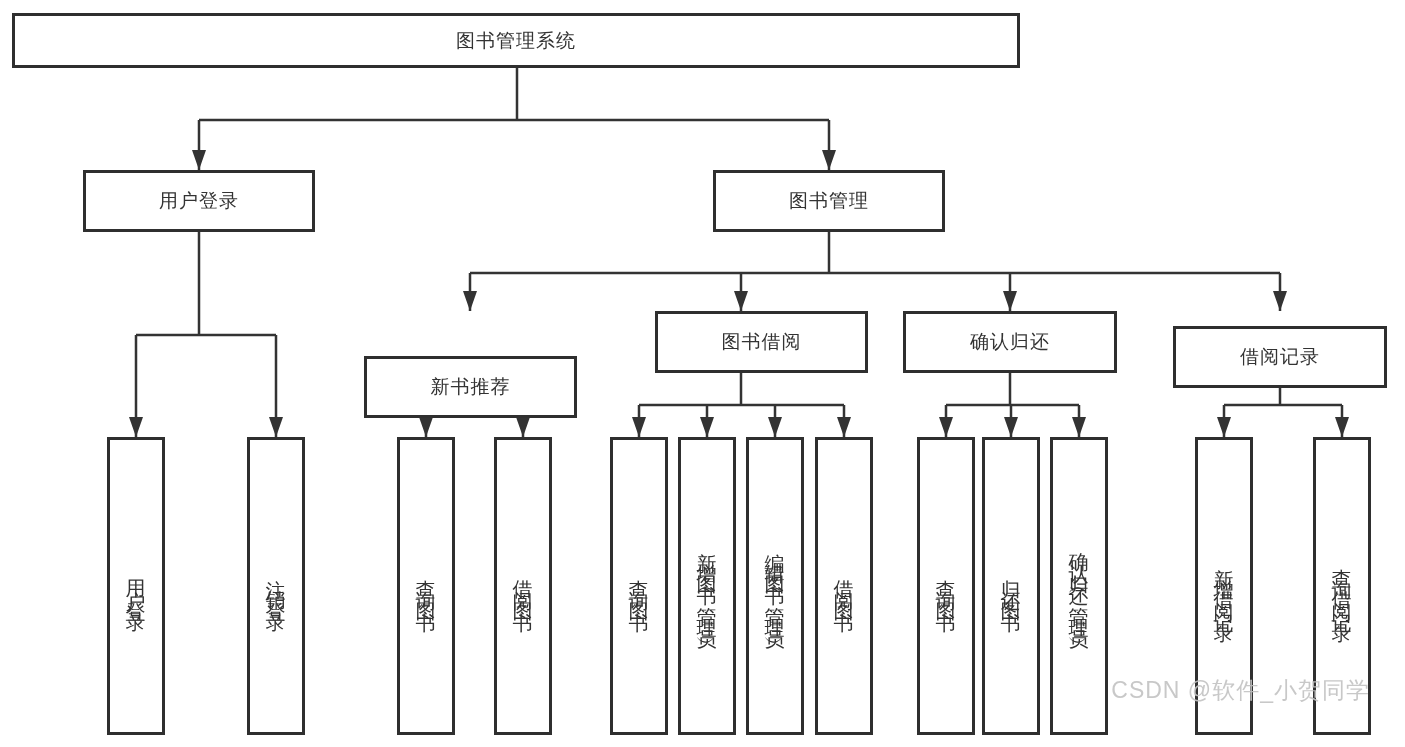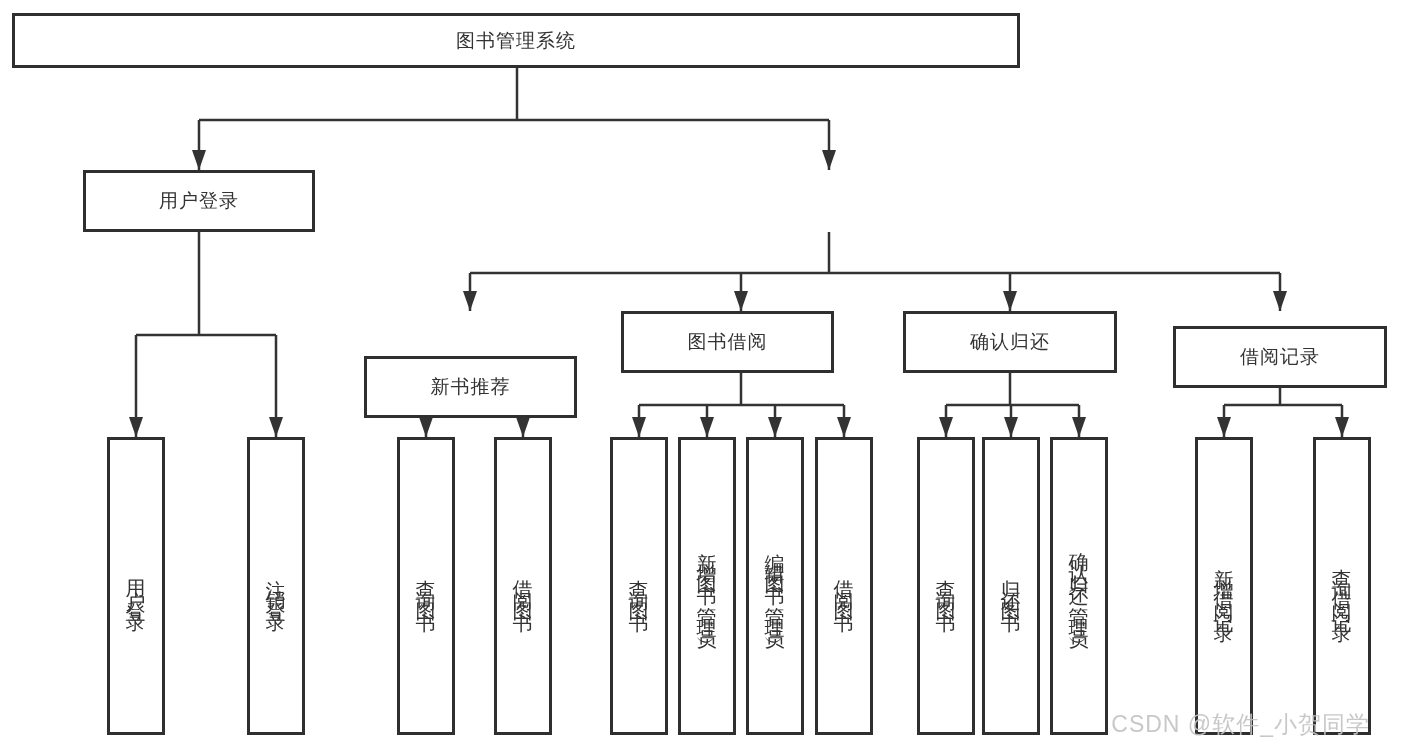--- a/index.html
+++ b/index.html
@@ -50,21 +50,21 @@
   .node.v .vtext {
     writing-mode: vertical-rl;
     text-orientation: upright;
     letter-spacing: 11px;
     line-height: 1;
     max-height: 292px;
   }
   .watermark {
     position: absolute;
     right: 4px;
-    top: 709px;
+    top: 675px;
     font-size: 23px;
     color: rgba(195,195,195,0.92);
     letter-spacing: 1px;
     z-index: 3;
     white-space: nowrap;
     text-align: right;
   }
 </style>
 </head>
 <body>
@@ -103,25 +103,28 @@
     </g>
   </svg>
 
   <div class="node h" style="left:12px; top:13px; width:1008px; height:55px;">
     <span>图书管理系统</span>
   </div>
 
   <div class="node h" style="left:83px; top:170px; width:232px; height:62px;">
     <span>用户登录</span>
   </div>
+  <div class="node h" style="left:713px; top:170px; width:232px; height:62px;">
+    <span>图书管理</span>
+  </div>
 
   <div class="node h" style="left:364px; top:311px; width:213px; height:62px;margin-top:45px;">
     <span>新书推荐</span>
   </div>
-  <div class="node h" style="left:621px; top:311px; width:213px; height:62px;">
+  <div class="node h" style="left:655px; top:311px; width:213px; height:62px;">
     <span>图书借阅</span>
   </div>
   <div class="node h" style="left:903px; top:311px; width:214px; height:62px;">
     <span>确认归还</span>
   </div>
   <div class="node h" style="left:1173px; top:311px; width:214px; height:62px;margin-top:15px;">
     <span>借阅记录</span>
   </div>
 
   <div class="node v" style="left:107px; top:437px;">

